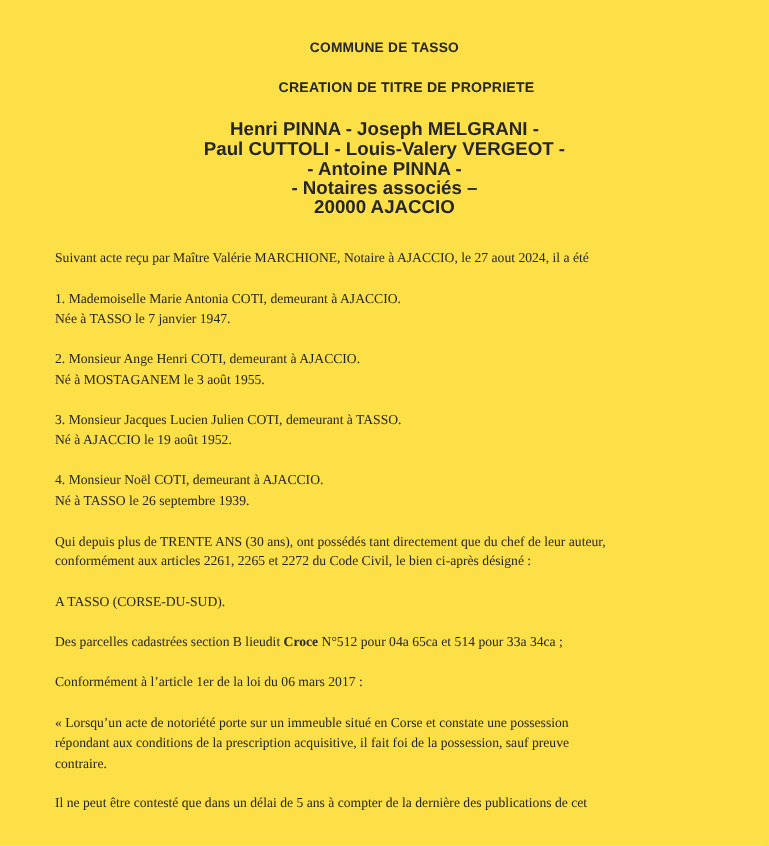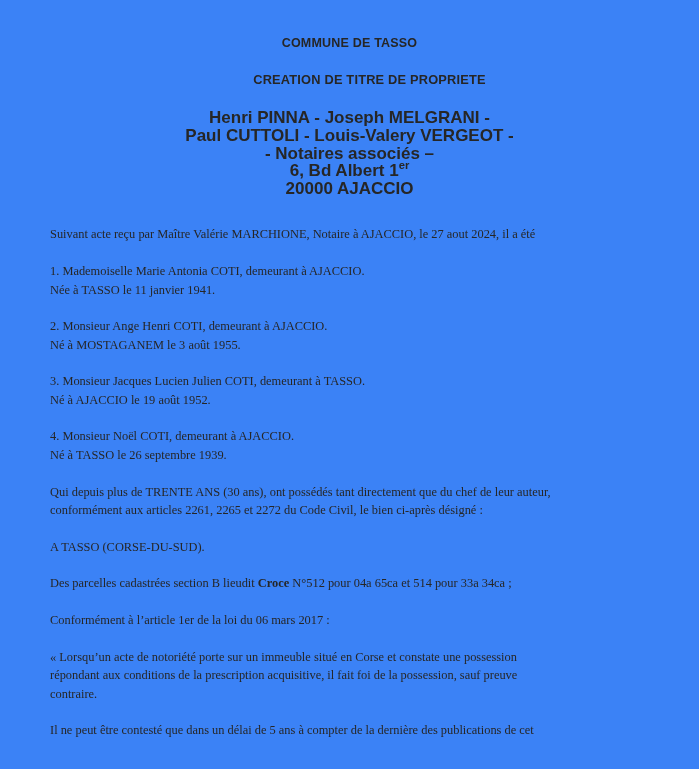--- a/index.html
+++ b/index.html
@@ -12,21 +12,21 @@
     height: 769px;
     font-family: "Liberation Sans", sans-serif;
     color: #262626;
     -webkit-font-smoothing: antialiased;
   }
   .page {
     position: relative;
     width: 699px;
     height: 769px;
     box-sizing: border-box;
-    background: #3b82f6;
+    background: #fde047;
     overflow: hidden;
   }
 
   
   .letterhead {
     padding-top: 36px;
     text-align: center;
   }
   .doc-title {
     font-size: 12.5px;
@@ -72,35 +72,35 @@
 
 <div class="page">
 
   <div class="letterhead">
     <div class="doc-title">COMMUNE DE TASSO</div>
     <div class="doc-subtitle">CREATION DE TITRE DE PROPRIETE</div>
 
     <div class="notaries">
       <span class="ln">Henri PINNA - Joseph MELGRANI -</span>
       <span class="ln">Paul CUTTOLI - Louis-Valery VERGEOT -</span>
+      <span class="ln">- Antoine PINNA -</span>
       <span class="ln">- Notaires associés –</span>
-      <span class="ln"><span>6, Bd Albert 1</span><span class="sup">er</span></span>
       <span class="ln">20000 AJACCIO</span>
     </div>
   </div>
 
   <div class="body-copy">
 
     <p class="para">
       <span class="ln">Suivant acte reçu par Maître Valérie MARCHIONE, Notaire à AJACCIO, le 27 aout 2024, il a été</span>
     </p>
 
     <p class="para">
       <span class="ln">1. Mademoiselle Marie Antonia COTI, demeurant à AJACCIO.</span>
-      <span class="ln">Née à TASSO le 11 janvier 1941.</span>
+      <span class="ln">Née à TASSO le 7 janvier 1947.</span>
     </p>
 
     <p class="para">
       <span class="ln">2. Monsieur Ange Henri COTI, demeurant à AJACCIO.</span>
       <span class="ln">Né à MOSTAGANEM le 3 août 1955.</span>
     </p>
 
     <p class="para">
       <span class="ln">3. Monsieur Jacques Lucien Julien COTI, demeurant à TASSO.</span>
       <span class="ln">Né à AJACCIO le 19 août 1952.</span>

